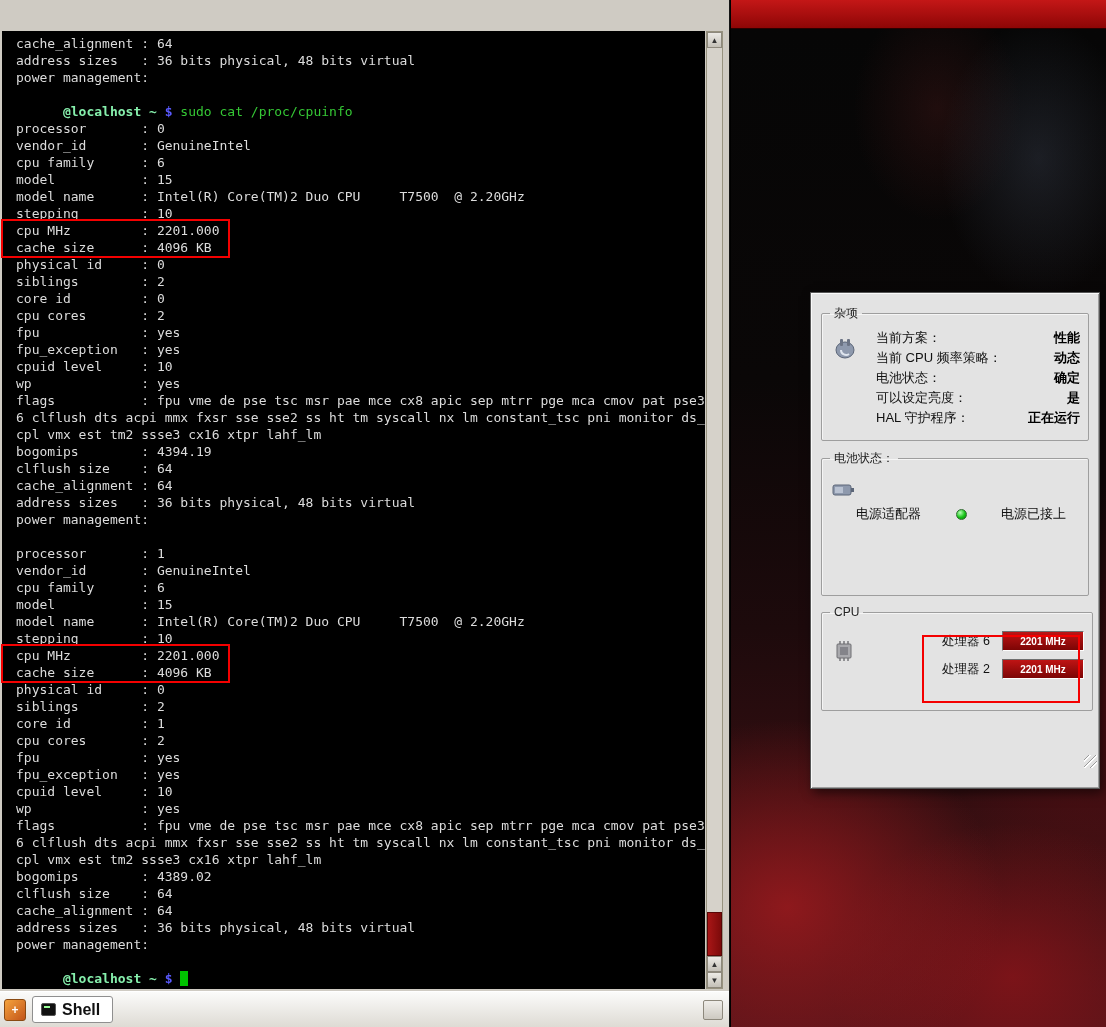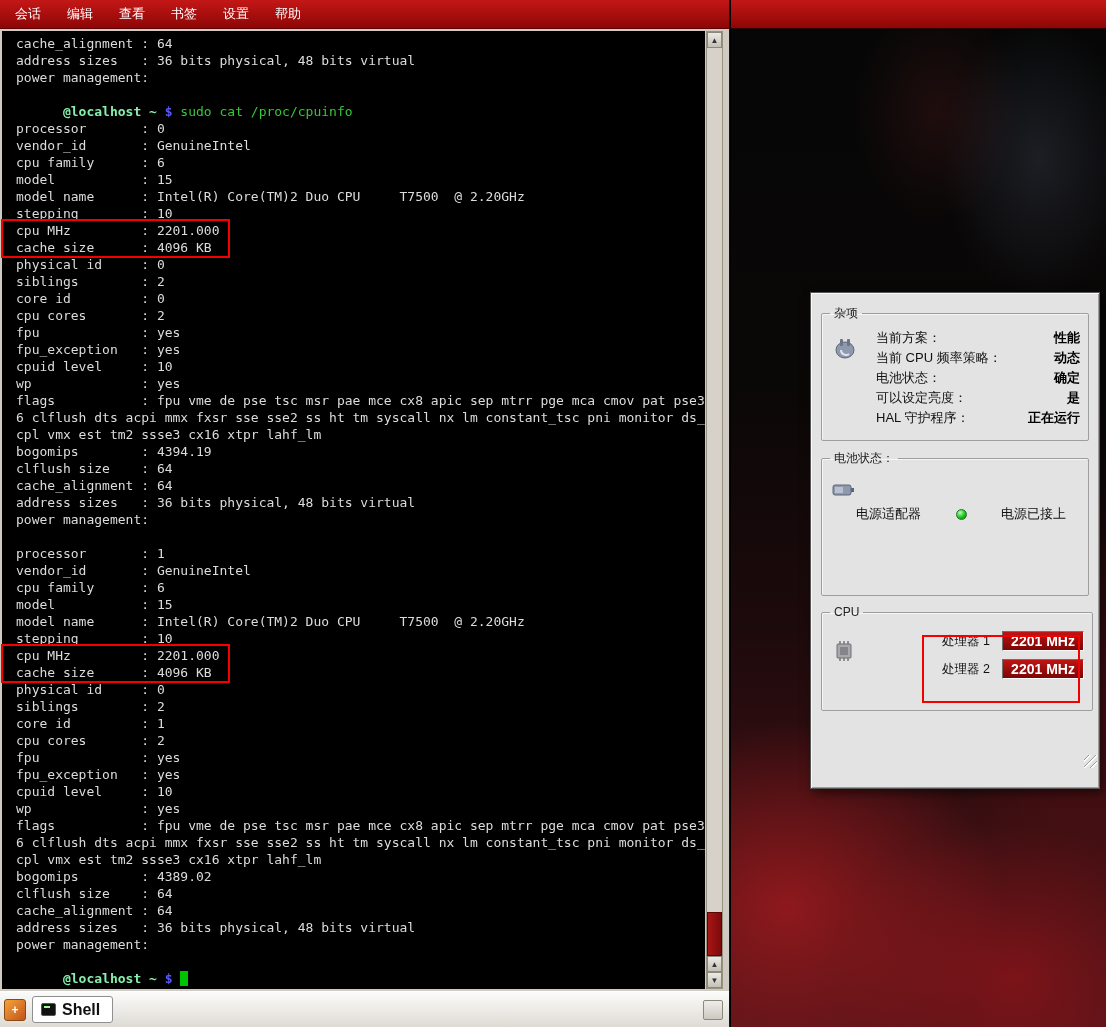--- a/index.html
+++ b/index.html
@@ -104,46 +104,38 @@
     display:flex; align-items:center; justify-content:center; }
   .batt-bar { flex:1; margin-left:8px; }
 
   .adapter-row { display:flex; align-items:center; justify-content:space-between; margin:34px 14px 0 26px; }
   .led { width:11px; height:11px; border-radius:50%; border:1px solid #2f6b2f;
     background:radial-gradient(circle at 35% 30%, #b6ffb6, #17c417 55%, #0a7d0a); }
 
   .cpu-rows { margin-left:112px; margin-top:6px; }
   .cpu-row { display:flex; align-items:center; height:24px; margin:4px 0; }
   .plabel { width:56px; font-size:12.5px; }
-  .cpu-bar { width:82px; height:20px; margin-left:4px; font-size:14px; }
+  .cpu-bar { width:82px; height:20px; margin-left:4px; font-size:10px; }
   .anno-cpu { left:100px; top:16px; width:158px; height:68px; }
 
   .btn-row { text-align:right; padding:4px 8px 0 0; }
   .okbtn { width:68px; height:23px; background:linear-gradient(#ffffff,#d2d2d2);
     border:1px solid #6d6d6d; border-radius:3px; font-size:12.5px; color:#000;
     font-family:"Liberation Sans", sans-serif; }
   .grip { position:absolute; right:2px; bottom:2px; width:13px; height:13px;
     background:repeating-linear-gradient(135deg, transparent 0 3px, #9a9a9a 3px 4px, #fff 4px 5px); }
 
   svg { display:block; }
 </style>
 </head>
 <body>
 
 <div class="screen">
 
   <div class="konsole-window">
-    <div class="menubar">
-        <span class="menu-item">会话</span>
-        <span class="menu-item">编辑</span>
-        <span class="menu-item">查看</span>
-        <span class="menu-item">书签</span>
-        <span class="menu-item">设置</span>
-        <span class="menu-item">帮助</span>
-      </div>
 
     <div class="term-wrap">
       <div class="term"><div class="tline">cache_alignment : 64</div><div class="tline">address sizes   : 36 bits physical, 48 bits virtual</div><div class="tline">power management:</div><div class="tline"></div><div class="tline"><span class="tuser">      </span><span class="thost">@localhost ~</span><span class="tplain"> </span><span class="tdollar">$</span><span class="tcmd"> sudo cat /proc/cpuinfo</span></div><div class="tline">processor       : 0</div><div class="tline">vendor_id       : GenuineIntel</div><div class="tline">cpu family      : 6</div><div class="tline">model           : 15</div><div class="tline">model name      : Intel(R) Core(TM)2 Duo CPU     T7500  @ 2.20GHz</div><div class="tline">stepping        : 10</div><div class="tline">cpu MHz         : 2201.000</div><div class="tline">cache size      : 4096 KB</div><div class="tline">physical id     : 0</div><div class="tline">siblings        : 2</div><div class="tline">core id         : 0</div><div class="tline">cpu cores       : 2</div><div class="tline">fpu             : yes</div><div class="tline">fpu_exception   : yes</div><div class="tline">cpuid level     : 10</div><div class="tline">wp              : yes</div><div class="tline">flags           : fpu vme de pse tsc msr pae mce cx8 apic sep mtrr pge mca cmov pat pse3</div><div class="tline">6 clflush dts acpi mmx fxsr sse sse2 ss ht tm syscall nx lm constant_tsc pni monitor ds_</div><div class="tline">cpl vmx est tm2 ssse3 cx16 xtpr lahf_lm</div><div class="tline">bogomips        : 4394.19</div><div class="tline">clflush size    : 64</div><div class="tline">cache_alignment : 64</div><div class="tline">address sizes   : 36 bits physical, 48 bits virtual</div><div class="tline">power management:</div><div class="tline"></div><div class="tline">processor       : 1</div><div class="tline">vendor_id       : GenuineIntel</div><div class="tline">cpu family      : 6</div><div class="tline">model           : 15</div><div class="tline">model name      : Intel(R) Core(TM)2 Duo CPU     T7500  @ 2.20GHz</div><div class="tline">stepping        : 10</div><div class="tline">cpu MHz         : 2201.000</div><div class="tline">cache size      : 4096 KB</div><div class="tline">physical id     : 0</div><div class="tline">siblings        : 2</div><div class="tline">core id         : 1</div><div class="tline">cpu cores       : 2</div><div class="tline">fpu             : yes</div><div class="tline">fpu_exception   : yes</div><div class="tline">cpuid level     : 10</div><div class="tline">wp              : yes</div><div class="tline">flags           : fpu vme de pse tsc msr pae mce cx8 apic sep mtrr pge mca cmov pat pse3</div><div class="tline">6 clflush dts acpi mmx fxsr sse sse2 ss ht tm syscall nx lm constant_tsc pni monitor ds_</div><div class="tline">cpl vmx est tm2 ssse3 cx16 xtpr lahf_lm</div><div class="tline">bogomips        : 4389.02</div><div class="tline">clflush size    : 64</div><div class="tline">cache_alignment : 64</div><div class="tline">address sizes   : 36 bits physical, 48 bits virtual</div><div class="tline">power management:</div><div class="tline"></div><div class="tline"><span class="tuser">      </span><span class="thost">@localhost ~</span><span class="tplain"> </span><span class="tdollar">$</span><span class="tplain"> </span><span class="tcursor"> </span></div></div>
 
       <div class="scrollbar">
         <div class="sb-btn">▲</div>
         <div class="sb-track">
           <div class="sb-thumb"></div>
         </div>
         <div class="sb-btn">▲</div>
@@ -236,21 +228,21 @@
                 <line x1="12" y1="2" x2="12" y2="5"></line>
                 <line x1="16" y1="2" x2="16" y2="5"></line>
               <line x1="8" y1="19" x2="8" y2="22"></line>
                 <line x1="12" y1="19" x2="12" y2="22"></line>
                 <line x1="16" y1="19" x2="16" y2="22"></line>
             </g>
           </svg>
         </div>
         <div class="cpu-rows">
             <div class="cpu-row">
-              <span class="plabel">处理器 1</span>
+              <span class="plabel">处理器 6</span>
               <div class="pbar cpu-bar">2201 MHz</div>
             </div>
             <div class="cpu-row">
               <span class="plabel">处理器 2</span>
               <div class="pbar cpu-bar">2201 MHz</div>
             </div>
           </div>
         <div class="anno anno-cpu"></div>
       </fieldset>
 

